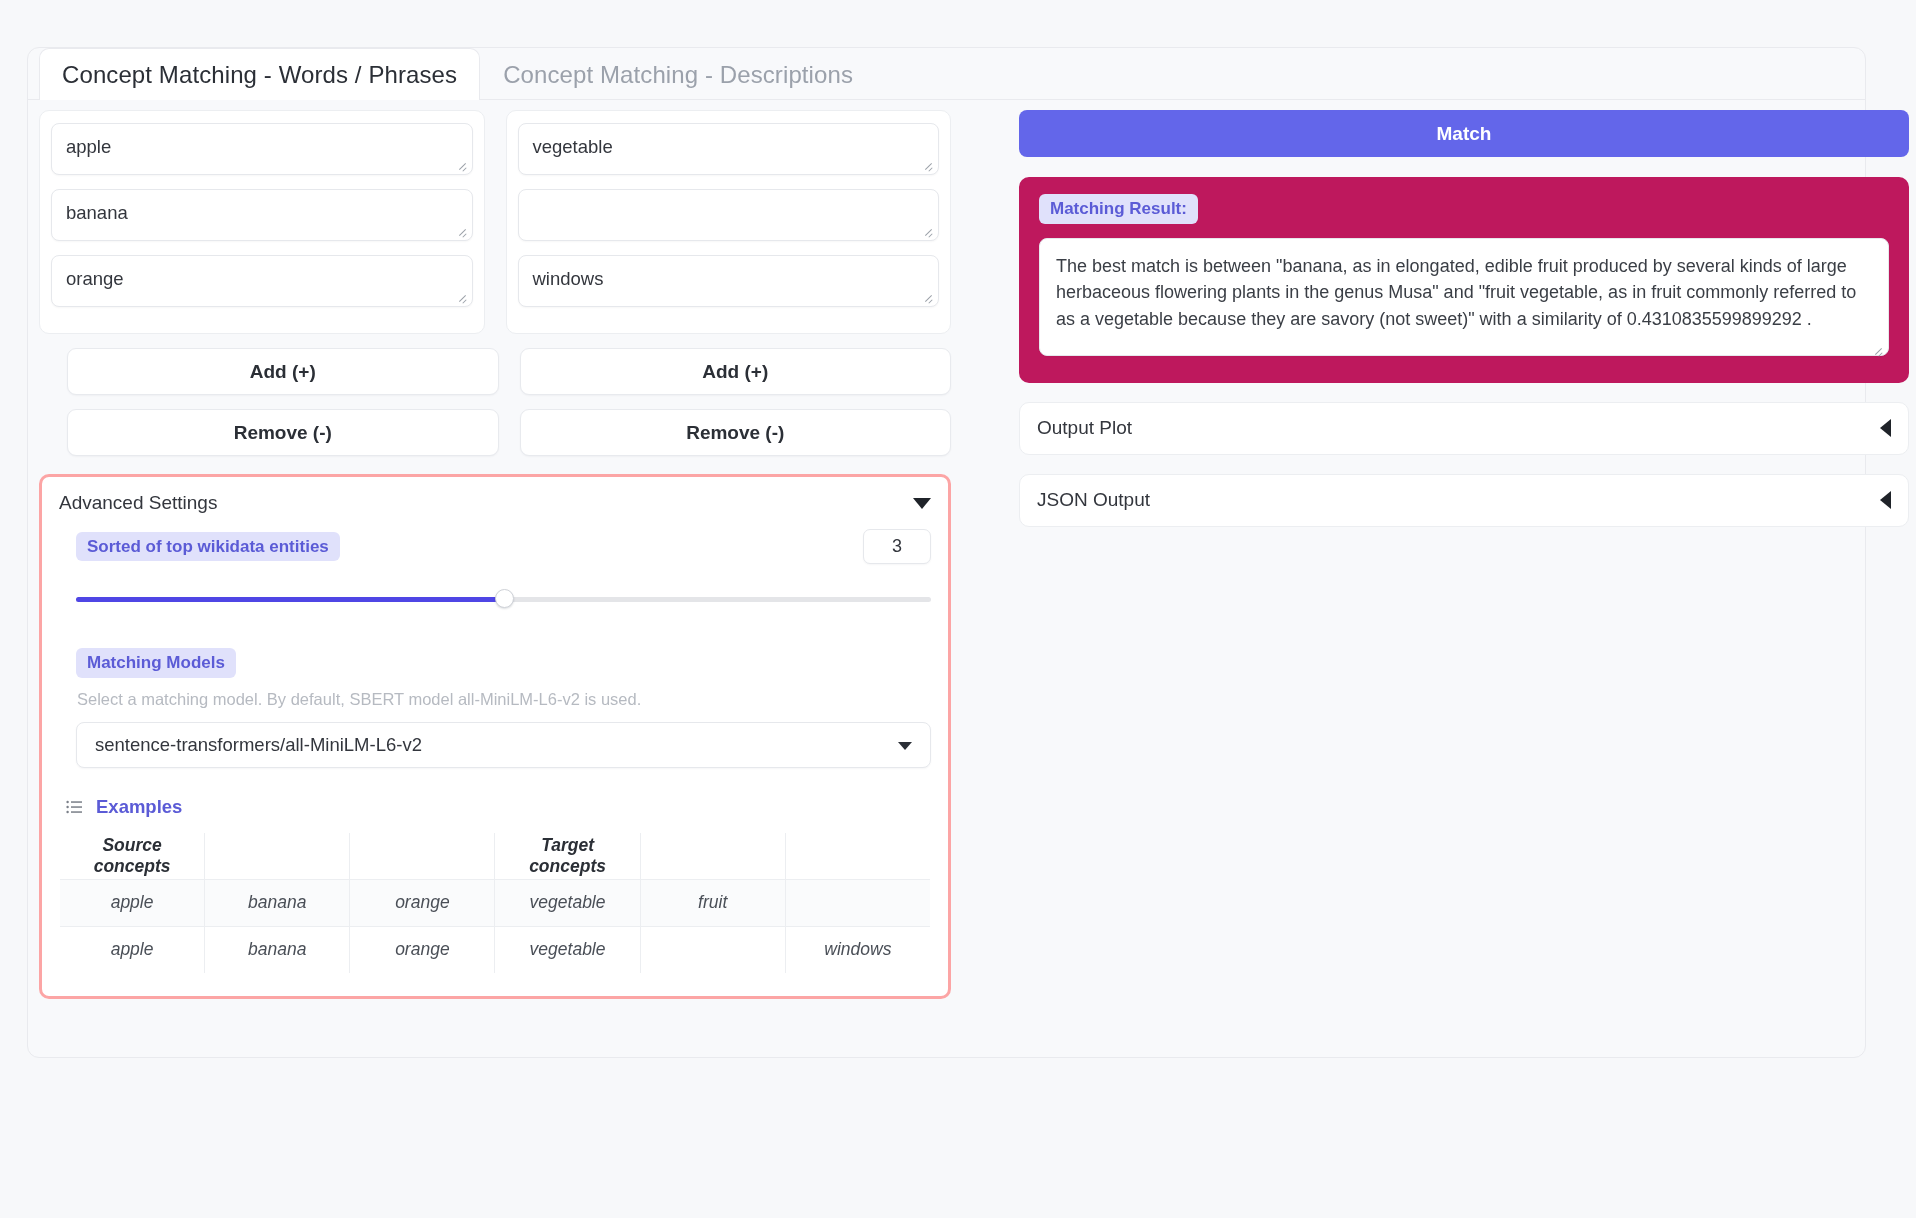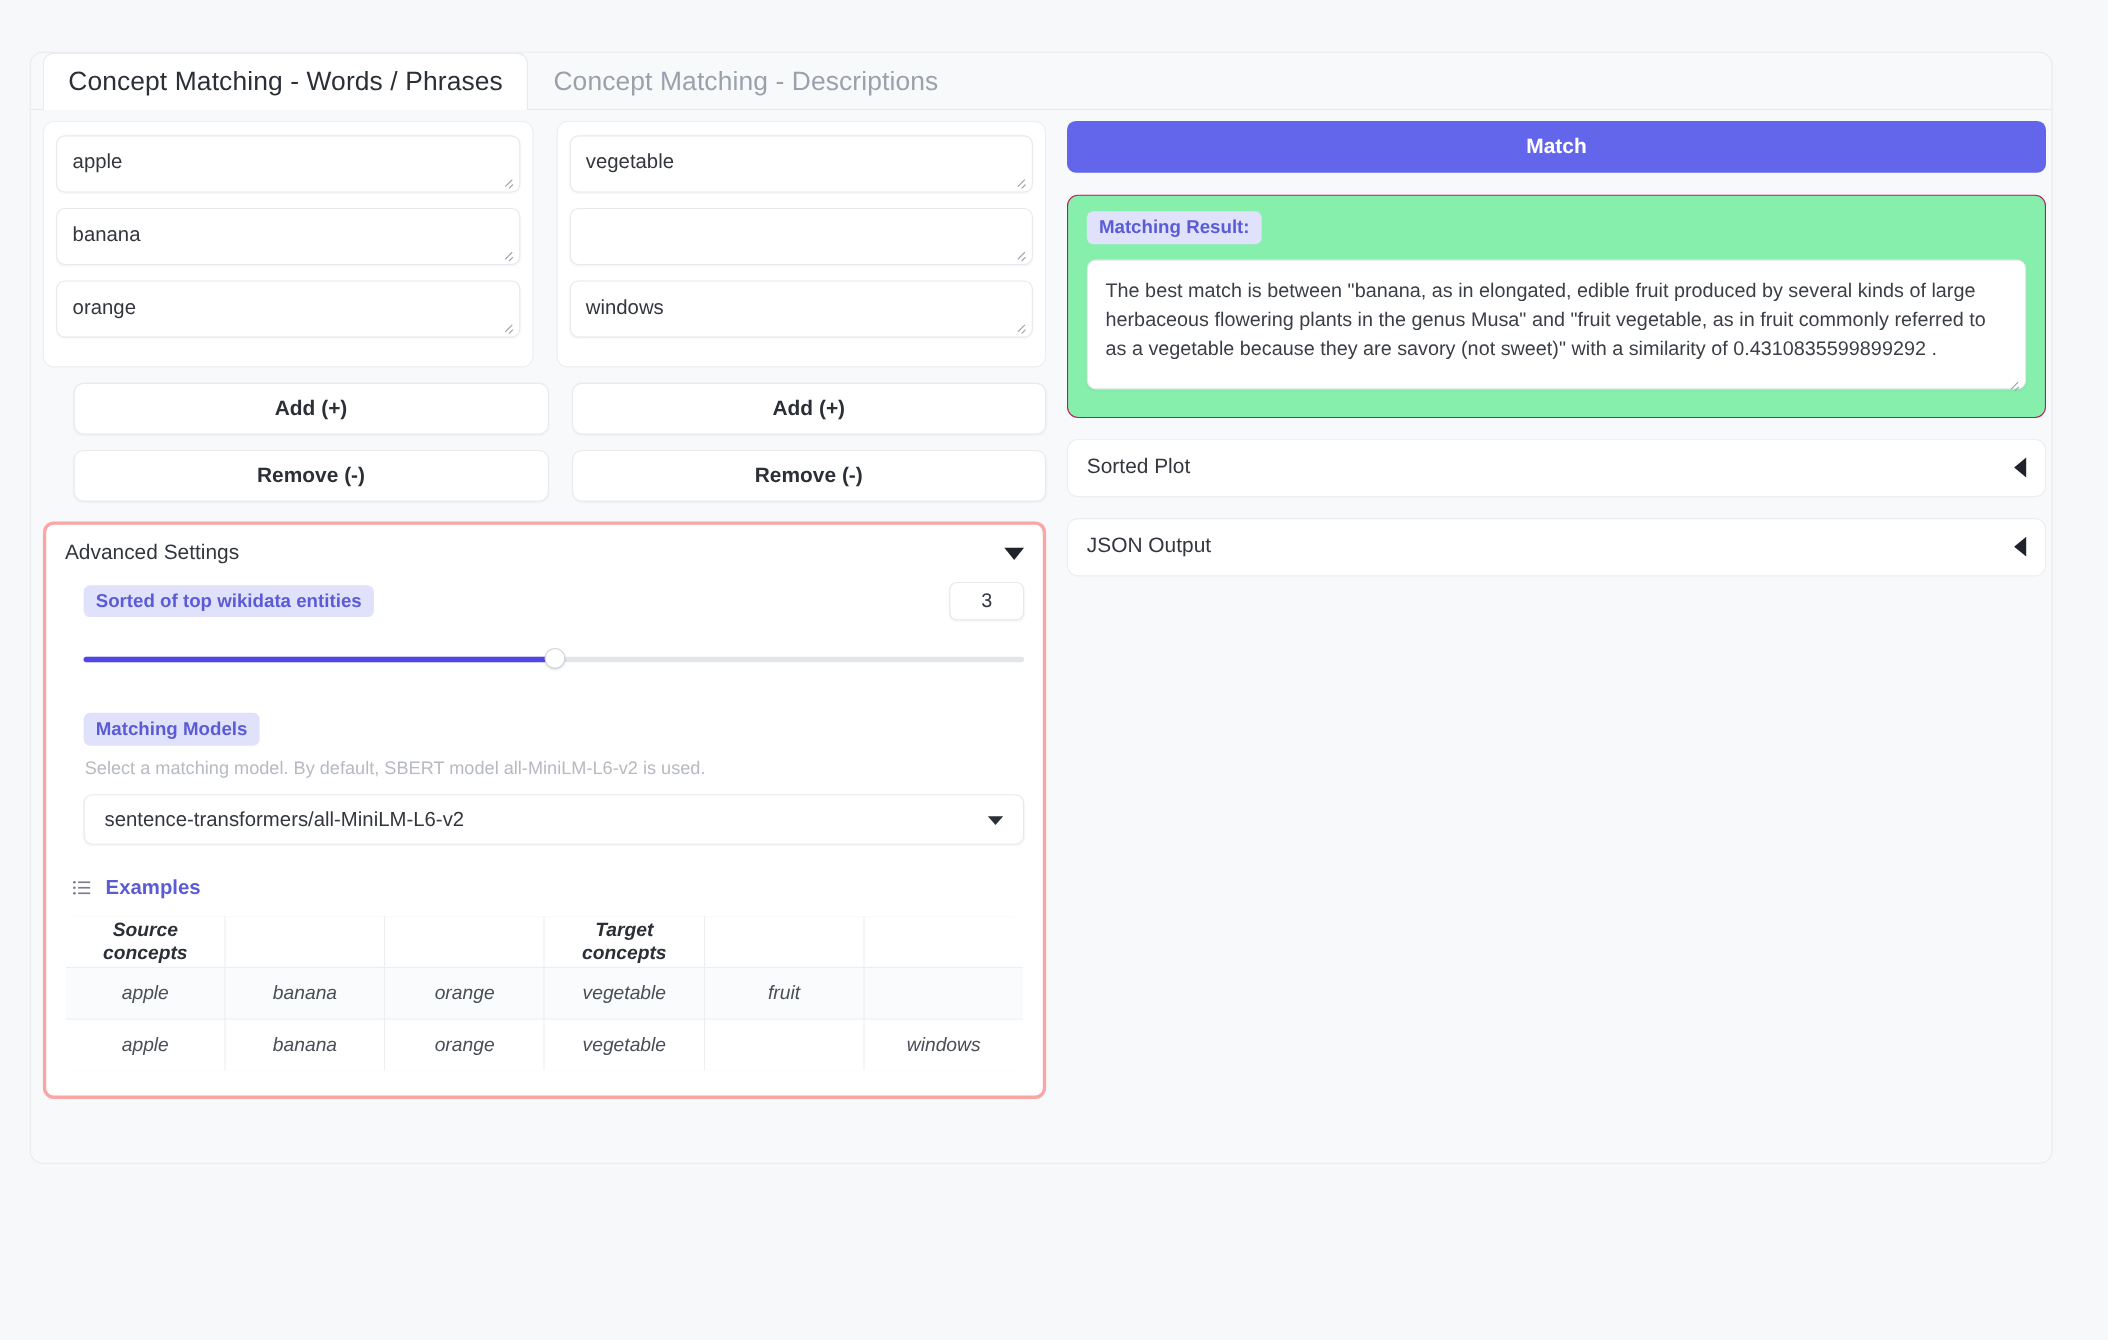--- a/index.html
+++ b/index.html
@@ -67,21 +67,21 @@
   }
 
   
   .left-col {
     position: absolute;
     left: 11px; top: 10px;
     width: 912px;
   }
   .right-col {
     position: absolute;
-    left: 942px; top: 10px;
+    left: 991px; top: 10px;
     width: 890px;
   }
 
   .cards-row {
     display: flex;
     gap: 21px;
   }
   .concept-card {
     flex: 1;
     background: #ffffff;
@@ -311,22 +311,22 @@
     color: #ffffff;
     border: none;
     border-radius: 8px;
     font-family: "Liberation Sans", sans-serif;
     font-size: 19px;
     font-weight: 700;
     cursor: pointer;
   }
   .result-card {
     margin-top: 20px;
-    background: #86efac;
-    border: 1px solid #be185d;
+    background: #be185d;
+    border: 3px solid #be185d;
     border-radius: 10px;
     padding: 14px 17px 20px 17px;
   }
   .result-ta-wrap { position: relative; margin-top: 14px; }
   .result-ta {
     width: 100%;
     height: 118px;
     padding: 14px 16px;
     font-family: "Liberation Sans", sans-serif;
     font-size: 18px;
@@ -496,21 +496,21 @@
 
         <div class="result-card">
           <span class="pill">Matching Result:</span>
           <div class="result-ta-wrap">
             <textarea class="result-ta" style="">The best match is between "banana, as in elongated, edible fruit produced by several kinds of large herbaceous flowering plants in the genus Musa" and "fruit vegetable, as in fruit commonly referred to as a vegetable because they are savory (not sweet)" with a similarity of 0.4310835599899292 .</textarea>
             <span class="grip"></span>
           </div>
         </div>
 
         <div class="accordion">
-          <span class="acc-title">Sorted Plot</span>
+          <span class="acc-title">Output Plot</span>
           <span class="caret-left"></span>
         </div>
 
         <div class="accordion">
           <span class="acc-title">JSON Output</span>
           <span class="caret-left"></span>
         </div>
 
       </div>
 

